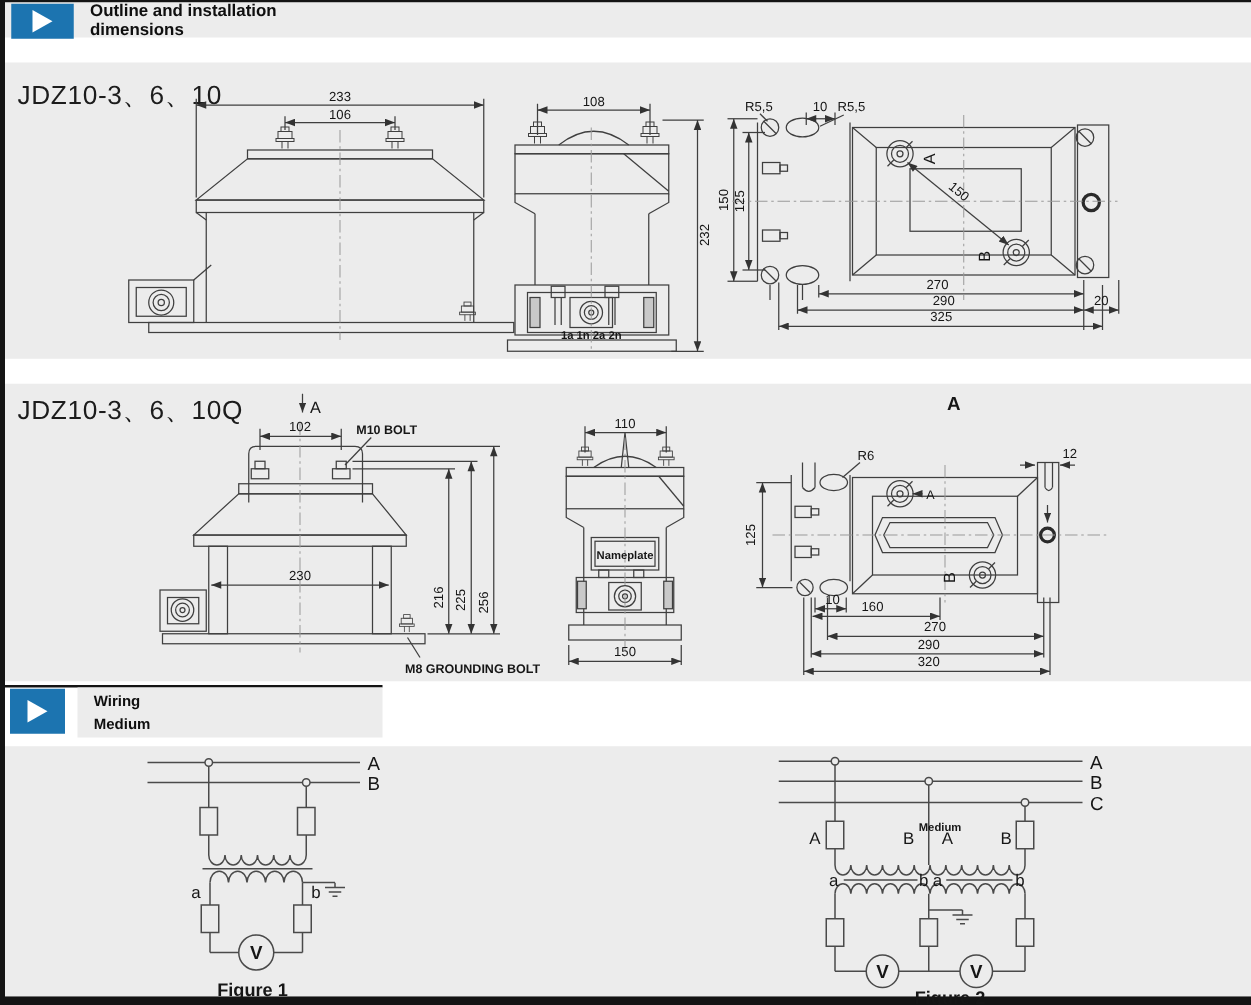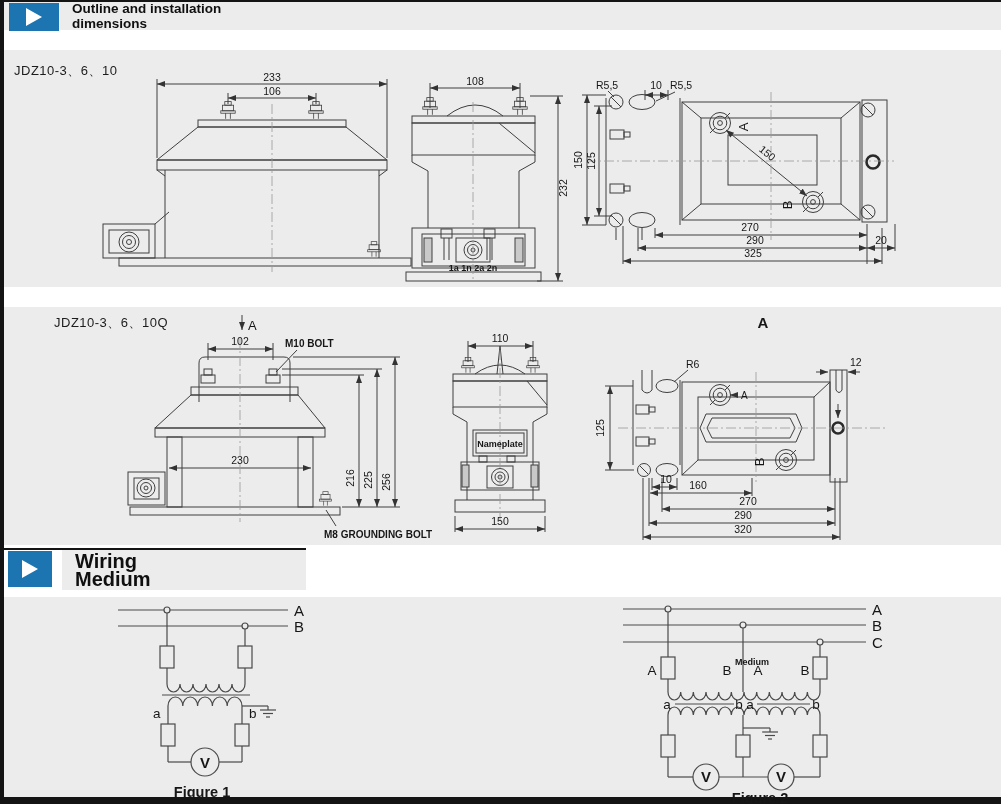--- a/index.html
+++ b/index.html
@@ -4,21 +4,21 @@
 <style>
   html,body{margin:0;padding:0;background:#fff;}
   .page{position:relative;width:1001px;height:804px;background:#ffffff;overflow:hidden;
         font-family:"Liberation Sans","DejaVu Sans",sans-serif;}
   .strip{position:absolute;background:#141414;}
   .band{position:absolute;background:#ececec;}
   .accent{position:absolute;background:#1c74b0;display:flex;align-items:center;justify-content:center;}
   .tri{width:0;height:0;border-top:9px solid transparent;border-bottom:9px solid transparent;
        border-left:16px solid #ffffff;}
   .hdr-txt{position:absolute;font-weight:bold;color:#0f0f0f;font-size:13.5px;line-height:14.5px;}
-  .sec-title{position:absolute;font-size:13px;color:#1c1c1c;letter-spacing:0.5px;}
+  .sec-title{position:absolute;font-size:21px;color:#1c1c1c;letter-spacing:0.5px;}
   svg{position:absolute;overflow:visible;}
   g.ln{stroke:#3f3f3f;fill:none;stroke-width:1;}
   g.wr{stroke:#4a4a4a;fill:none;stroke-width:1.2;}
   g.txt{stroke:none;fill:#161616;}
   text{font-family:"Liberation Sans","DejaVu Sans",sans-serif;fill:#161616;}
   .d{font-size:10.5px;}
   .d9{font-size:9px;}
   .lb10{font-size:10px;}
   .lb13{font-size:13px;}
   .lb14{font-size:13.5px;}
@@ -83,21 +83,21 @@
   <div class="hdr-txt" style="left:72px;top:2px;">
     <div>Outline and installation</div>
     <div>dimensions</div>
   </div>
 
   <div class="band" style="left:4px;top:50px;width:997px;height:237px;"></div>
   <div class="band" style="left:4px;top:307px;width:997px;height:238px;"></div>
   <div class="band" style="left:4px;top:597px;width:997px;height:200px;"></div>
 
   <div class="sec-title" style="left:14px;top:62px;">JDZ10-3、6、10</div>
-  <div class="sec-title" style="left:14px;top:314px;margin-left:40px;">JDZ10-3、6、10Q</div>
+  <div class="sec-title" style="left:14px;top:314px;">JDZ10-3、6、10Q</div>
 
   <svg style="left:95px;top:74px;" width="300" height="212" viewBox="0 0 300 212">
     <g class="ln">
       <line x1="62" y1="10" x2="292" y2="10" marker-start="url(#as)" marker-end="url(#ae)"></line>
       <line x1="62" y1="5" x2="62" y2="84"></line>
         <line x1="292" y1="5" x2="292" y2="84"></line>
       <line x1="133" y1="24" x2="221" y2="24" marker-start="url(#as)" marker-end="url(#ae)"></line>
       <line x1="133" y1="19" x2="133" y2="30"></line>
         <line x1="221" y1="19" x2="221" y2="30"></line>
       <use href="#sym-bolt" x="125" y="26" width="16" height="20"></use>
@@ -391,21 +391,21 @@
       <text class="d mid" x="153" y="207">290</text>
       <text class="d mid" x="153" y="221">320</text>
     </g>
   </svg>
 
   <div class="strip" style="left:0;top:548px;width:306px;height:2px;"></div>
   <div class="band" style="left:62px;top:550px;width:244px;height:40px;"></div>
   <div class="accent" style="left:8px;top:551px;width:44px;height:36px;">
     <div class="tri"></div>
   </div>
-  <div class="hdr-txt" style="left:75px;top:552px;font-size:20px;line-height:18px;">
+  <div class="hdr-txt" style="left:75px;top:552px;font-size:12px;line-height:18px;">
     <div>Wiring</div>
     <div>Medium</div>
   </div>
 
   <svg style="left:60px;top:594px;" width="280" height="210" viewBox="0 0 280 210">
     <g class="wr">
       <line x1="58" y1="16" x2="228" y2="16"></line>
         <line x1="58" y1="32" x2="228" y2="32"></line>
       <circle cx="107" cy="16" r="3" fill="#ececec"></circle>
         <circle cx="185" cy="32" r="3" fill="#ececec"></circle>

